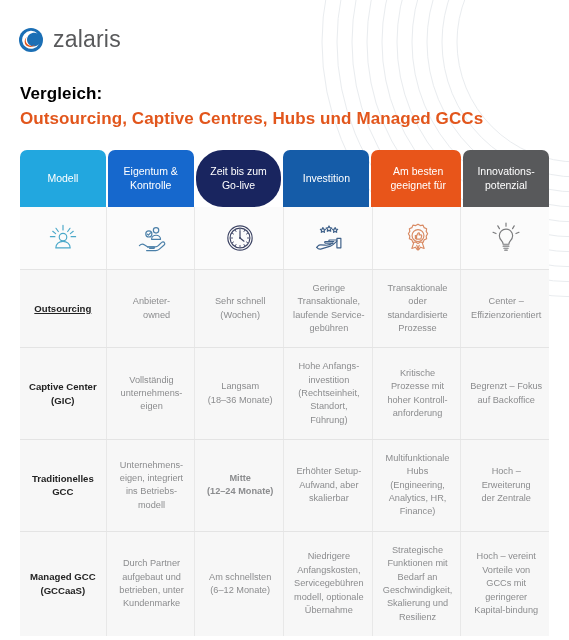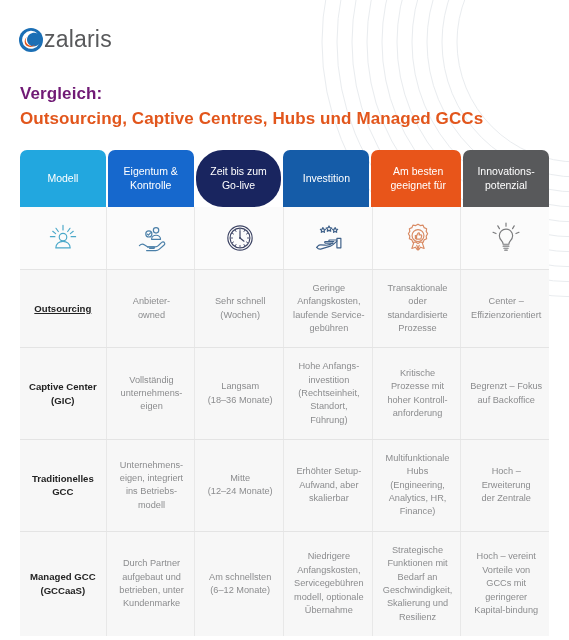--- a/index.html
+++ b/index.html
@@ -8,27 +8,27 @@
     background:#ffffff;
     font-family:"Liberation Sans","DejaVu Sans",sans-serif;
     overflow:hidden;
     position:relative;
   }
   #bg-arcs{position:absolute;top:0;right:0;width:260px;height:300px;pointer-events:none;}
 
   .page{position:relative;z-index:2;width:569px;height:640px;box-sizing:border-box;}
 
   
-  .logo-row{position:absolute;left:18px;top:26px;display:flex;align-items:center;}
+  .logo-row{position:absolute;left:18px;top:26px;display:flex;align-items:center;gap:9px;}
   .logo-mark{width:26px;height:26px;flex:none;}
   .logo-word{font-size:23px;color:#58595b;letter-spacing:.2px;font-weight:400;}
 
   
   .headline{position:absolute;left:20px;top:83px;}
-  .headline .l1{font-size:17px;font-weight:bold;color:#701a75;letter-spacing:.1px;line-height:1.35;}
+  .headline .l1{font-size:17px;font-weight:bold;color:#000000;letter-spacing:.1px;line-height:1.35;}
   .headline .l2{font-size:17px;font-weight:bold;color:#e2561c;letter-spacing:.1px;line-height:1.35;margin-top:2px;}
 
   
   .table{position:absolute;left:20px;top:150px;width:529px;}
 
   .hdr{display:flex;gap:2px;}
   .hdr .cell{
     flex:1 1 0;height:57px;border-radius:7px 7px 0 0;
     display:flex;align-items:center;justify-content:center;text-align:center;
     color:#ffffff;font-size:10.5px;line-height:1.28;font-weight:400;
@@ -206,26 +206,26 @@
                 <path d="M16.8 29.1h6.4M17.6 31.4h4.8M18.6 33.5h2.8"></path>
                 <path d="M20 3.3v3.6M10.9 6.5l1.8 3.1M29.1 6.5l-1.8 3.1M5.6 13.6l3.3 1.5M34.4 13.6l-3.3 1.5"></path>
               </g>
             </svg>
           </span>
         </div>
       </div>
     <div id="rows">
         <div class="row r1">
           <div class="cell label" style="white-space: pre-line; text-decoration: underline;">Outsourcing</div>
-          <div class="cell" style="white-space: pre-line;">Anbieter-
+          <div class="cell" style="white-space: pre-line; text-align: right;">Anbieter-
 owned</div>
           <div class="cell" style="white-space: pre-line;">Sehr schnell
 (Wochen)</div>
           <div class="cell" style="white-space: pre-line;">Geringe
-Anfangskosten,
+Transaktionale,
 laufende Service-
 gebühren</div>
           <div class="cell" style="white-space: pre-line;">Transaktionale
 oder
 standardisierte
 Prozesse</div>
           <div class="cell" style="white-space: pre-line;">Center –
 Effizienzorientiert</div>
         </div>
         <div class="row r2">
@@ -247,21 +247,21 @@
           <div class="cell" style="white-space: pre-line;">Begrenzt – Fokus
 auf Backoffice</div>
         </div>
         <div class="row r3">
           <div class="cell label" style="white-space: pre-line;">Traditionelles
 GCC</div>
           <div class="cell" style="white-space: pre-line;">Unternehmens-
 eigen, integriert
 ins Betriebs-
 modell</div>
-          <div class="cell" style="white-space: pre-line;">Mitte
+          <div class="cell" style="white-space: pre-line; font-weight: bold;">Mitte
 (12–24 Monate)</div>
           <div class="cell" style="white-space: pre-line;">Erhöhter Setup-
 Aufwand, aber
 skalierbar</div>
           <div class="cell" style="white-space: pre-line;">Multifunktionale
 Hubs
 (Engineering,
 Analytics, HR,
 Finance)</div>
           <div class="cell" style="white-space: pre-line;">Hoch –

